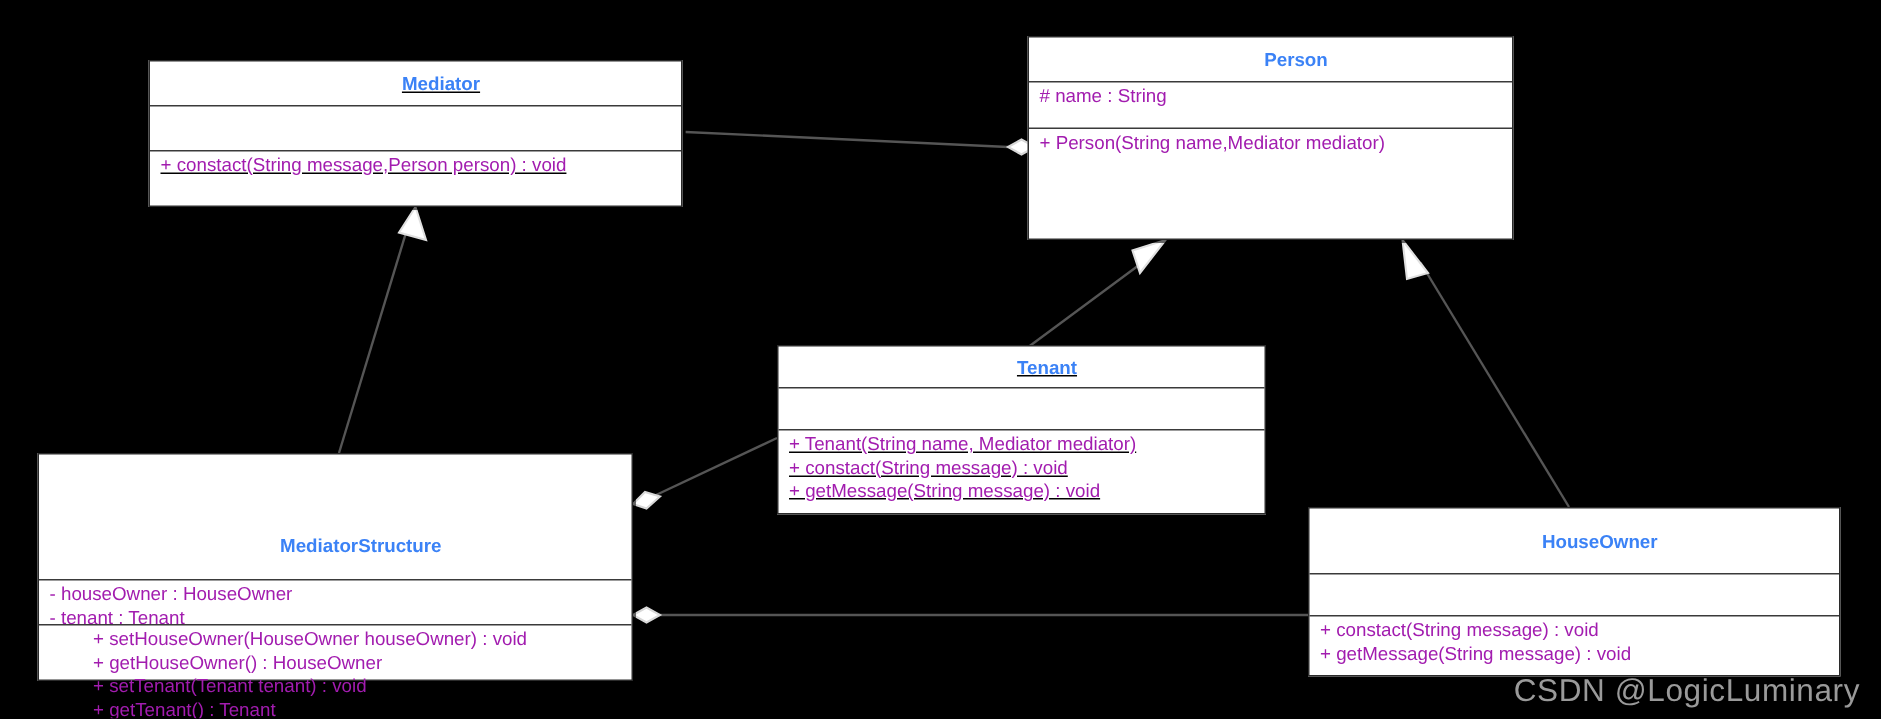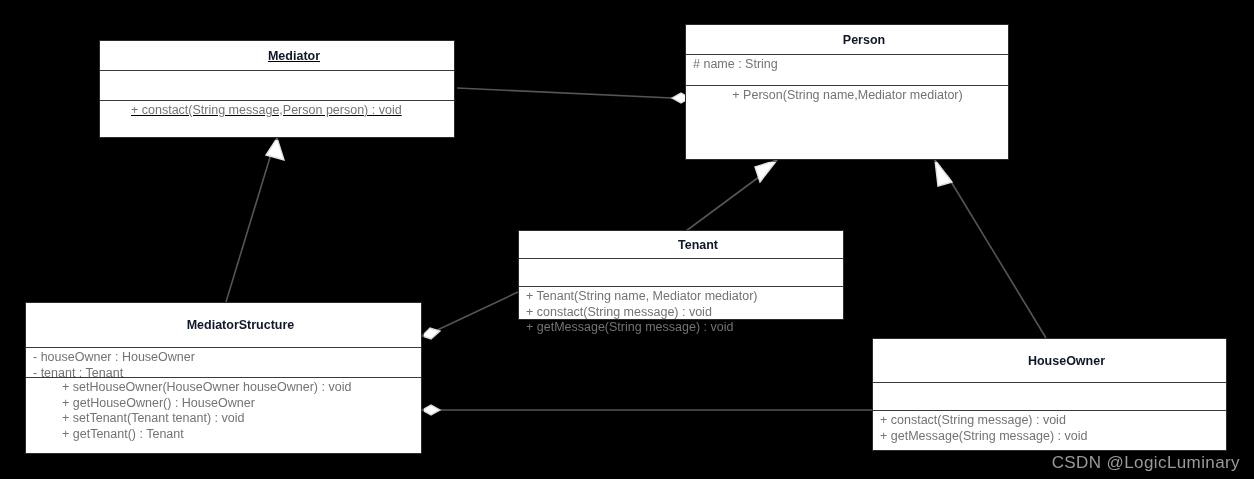--- a/index.html
+++ b/index.html
@@ -20,58 +20,58 @@
     position: absolute;
     background: #ffffff;
     border: 1px solid #2b2b2b;
     box-sizing: border-box;
     box-shadow: 2px 2px 0 rgba(0,0,0,0.55);
   }
   .uml-name {
     text-align: center;
     font-weight: bold;
     font-size: 12.5px;
-    color: #0f172a;
+    color: #3b82f6;
     box-sizing: border-box;
     display: flex;
     align-items: center;
     justify-content: center;
     border-bottom: 1px solid #3a3a3a;
     overflow: hidden;
     padding-left: 34px;
   }
   .uml-compartment {
     box-sizing: border-box;
     padding: 2px 6px 2px 7px;
     overflow: hidden;
   }
   .uml-attrs {
     border-bottom: 1px solid #3a3a3a;
   }
   .uml-line {
     font-size: 12.5px;
     line-height: 15.5px;
-    color: #737373;
+    color: #a21caf;
     white-space: nowrap;
   }
   
   #links {
     position: absolute;
     left: 0;
     top: 0;
     width: 1254px;
     height: 479px;
     pointer-events: none;
   }
   
   #watermark {
     position: absolute;
     right: 14px;
     bottom: 6px;
-    font-size: 17px;
+    font-size: 21px;
     color: #9a9a9a;
     font-family: "Liberation Sans", sans-serif;
     letter-spacing: 0.4px;
     white-space: nowrap;
   }
 </style>
 </head>
 <body>
 
 <div id="canvas">
@@ -105,50 +105,50 @@
 
     <g>
       <line x1="432" y1="410" x2="872" y2="410" stroke="#555555" stroke-width="1.6"></line>
       <polygon points="422,410 431,405 440,410 431,415" fill="#ffffff" stroke="#d8d8d8" stroke-width="1.4"></polygon>
     </g>
   </svg>
 
   <div class="uml-class" style="left:99px; top:40px; width:356px; height:98px;text-decoration:underline;">
     <div class="uml-name" style="height:30px;">Mediator</div>
     <div class="uml-compartment uml-attrs" style="height:30px;"></div>
-    <div class="uml-compartment" style="height:37px;margin-left:24px;">
+    <div class="uml-compartment" style="height:37px;">
       <div class="uml-line">+ constact(String message,Person person) : void</div>
     </div>
   </div>
 
   <div class="uml-class" style="left:685px; top:24px; width:324px; height:136px;">
     <div class="uml-name" style="height:30px;">Person</div>
     <div class="uml-compartment uml-attrs" style="height:31px;">
       <div class="uml-line"># name : String</div>
     </div>
-    <div class="uml-compartment" style="height:73px;text-align:center;">
+    <div class="uml-compartment" style="height:73px;">
       <div class="uml-line">+ Person(String name,Mediator mediator)</div>
     </div>
   </div>
 
   <div class="uml-class" style="left:25px; top:302px; width:397px; height:152px;">
-    <div class="uml-name" style="height:45px;">MediatorStructure</div>
+    <div class="uml-name" style="height:45px;margin-top:39px;">MediatorStructure</div>
     <div class="uml-compartment uml-attrs" style="height:30px;">
       <div class="uml-line">- houseOwner : HouseOwner</div>
       <div class="uml-line">- tenant : Tenant</div>
     </div>
     <div class="uml-compartment" style="height:93px;padding-left:36px;">
       <div class="uml-line">+ setHouseOwner(HouseOwner houseOwner) : void</div>
       <div class="uml-line">+ getHouseOwner() : HouseOwner</div>
       <div class="uml-line">+ setTenant(Tenant tenant) : void</div>
       <div class="uml-line">+ getTenant() : Tenant</div>
     </div>
   </div>
 
-  <div class="uml-class" style="left:518px; top:230px; width:326px; height:90px;">
+  <div class="uml-class" style="left:518px; top:230px; width:326px; height:113px;text-decoration:underline;">
     <div class="uml-name" style="height:28px;">Tenant</div>
     <div class="uml-compartment uml-attrs" style="height:28px;"></div>
     <div class="uml-compartment" style="height:55px;">
       <div class="uml-line">+ Tenant(String name, Mediator mediator)</div>
       <div class="uml-line">+ constact(String message) : void</div>
       <div class="uml-line">+ getMessage(String message) : void</div>
     </div>
   </div>
 
   <div class="uml-class" style="left:872px; top:338px; width:355px; height:113px;">

